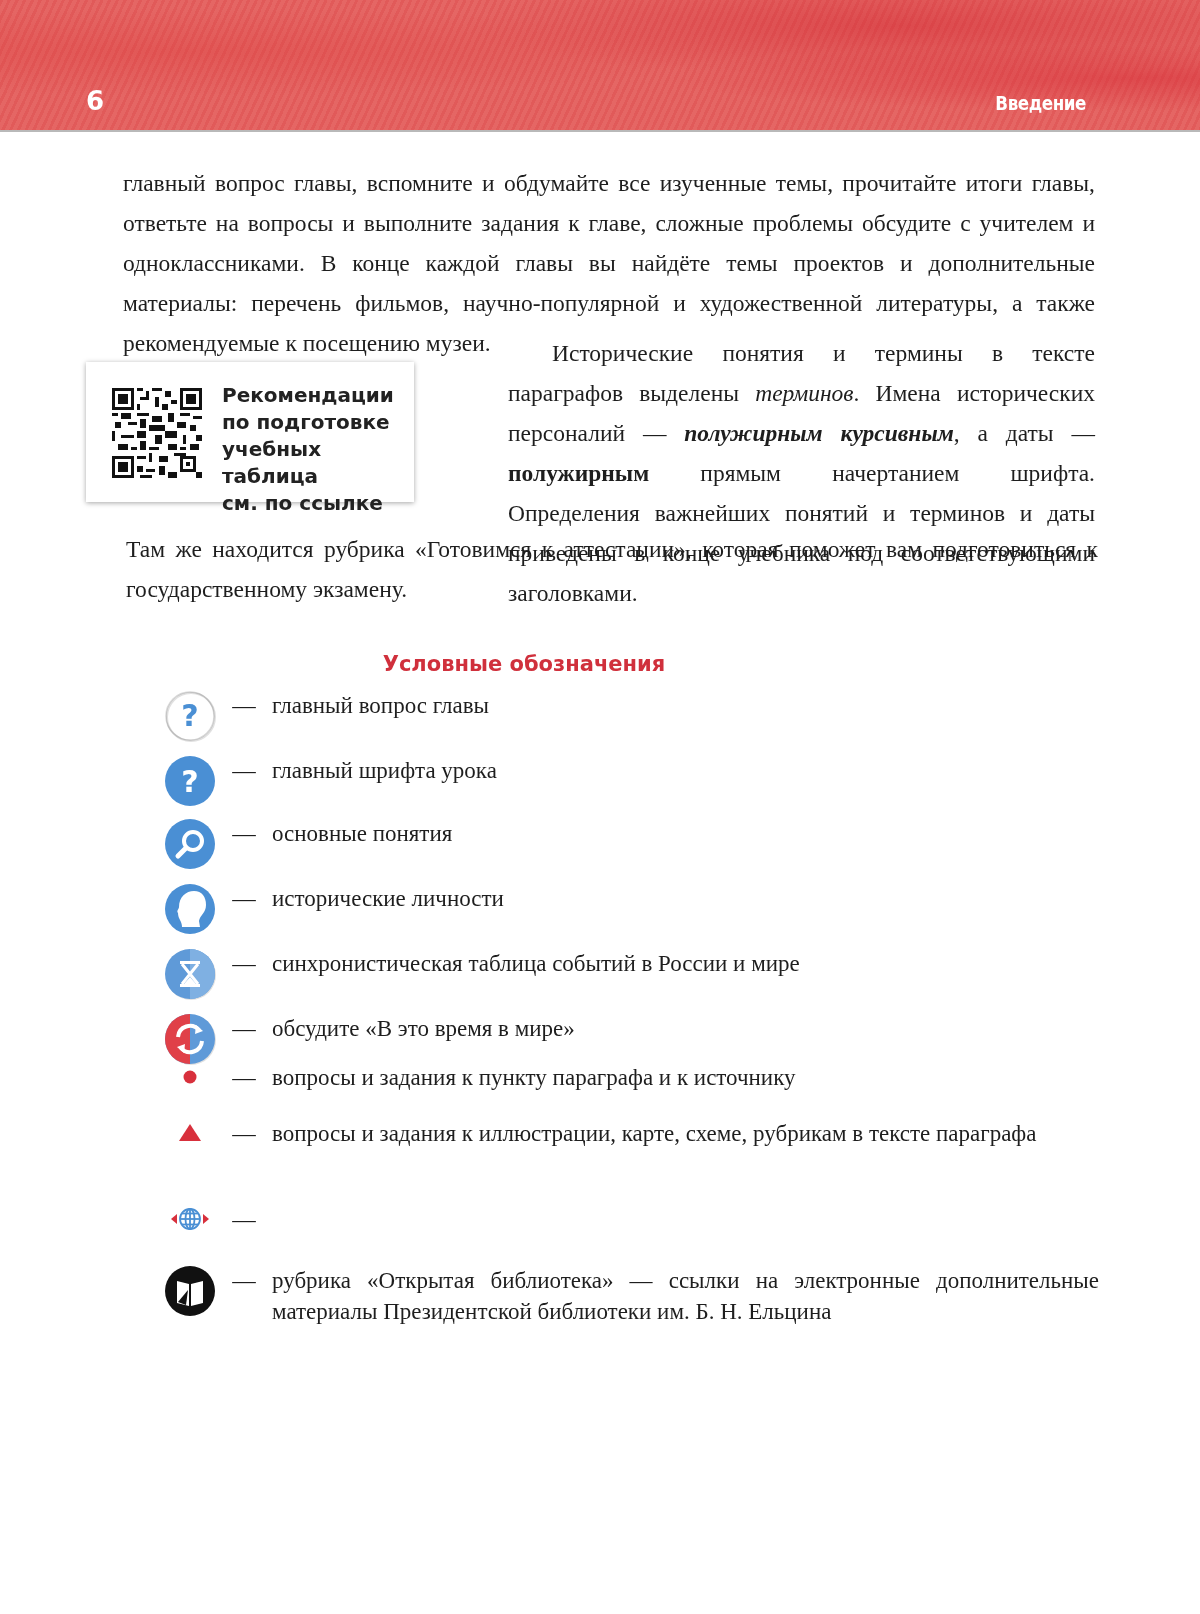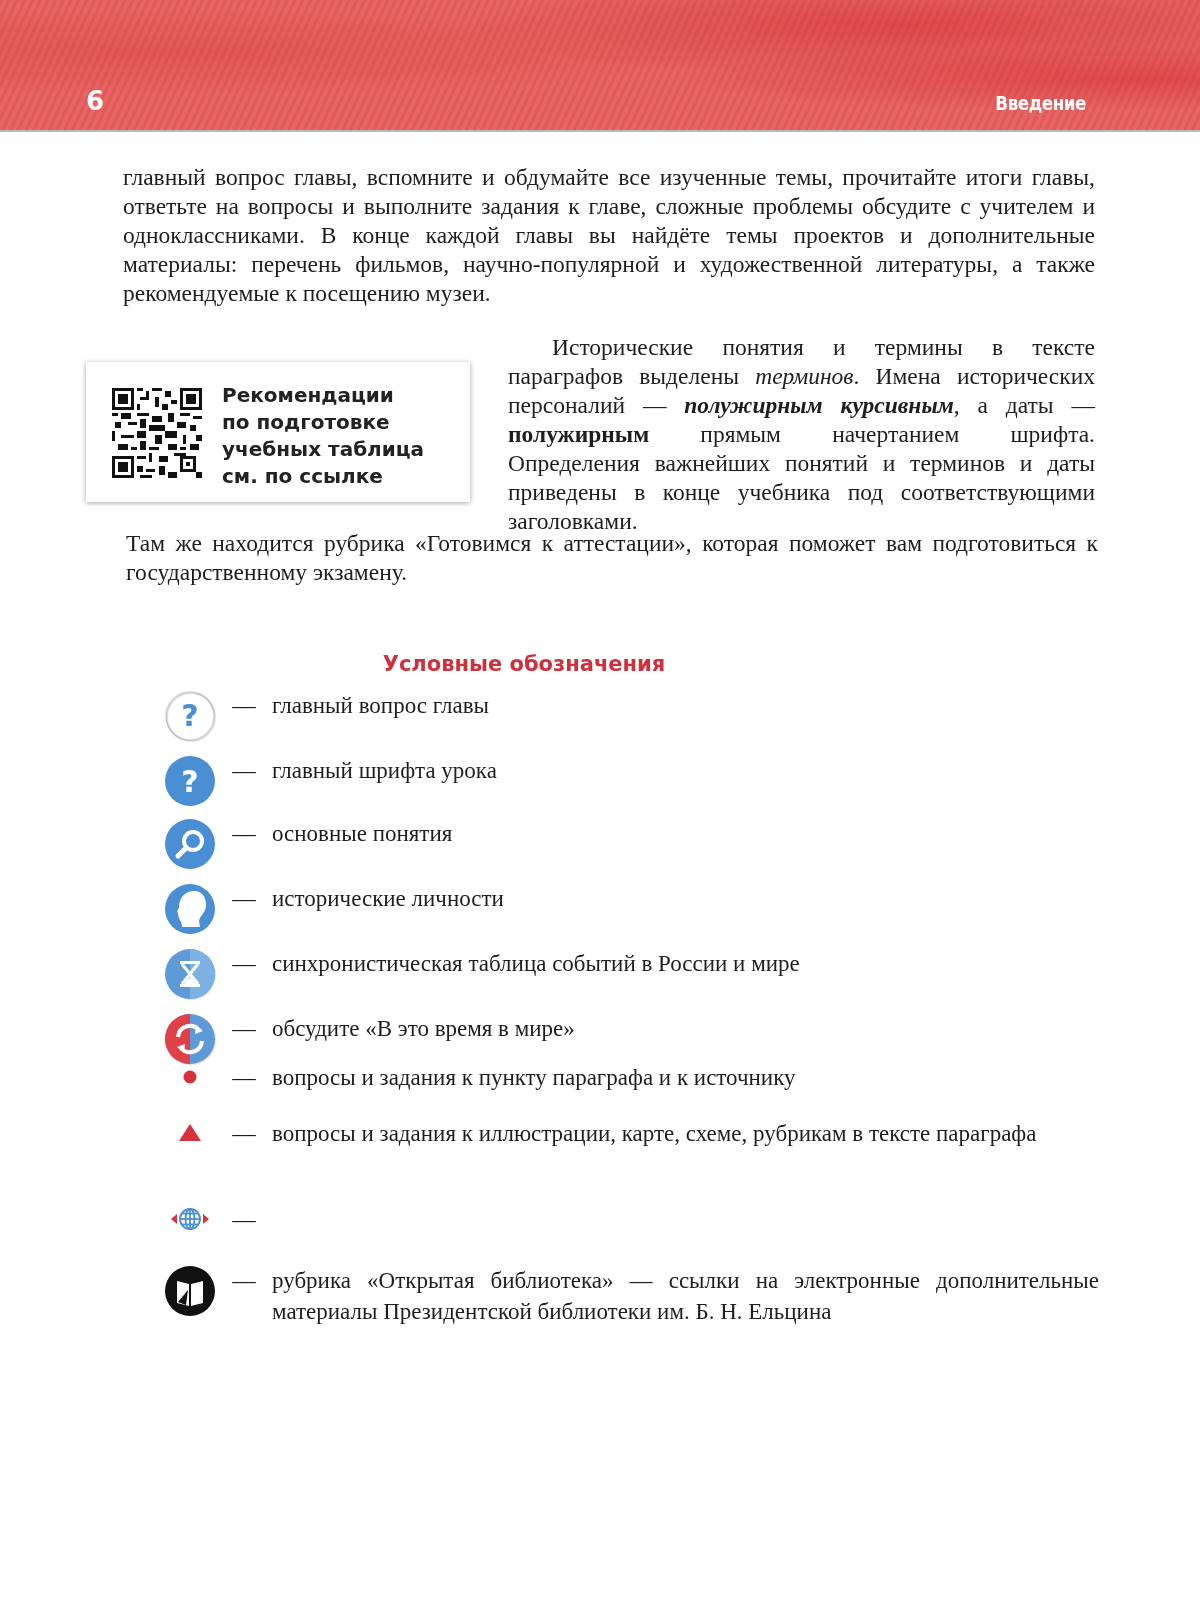--- a/index.html
+++ b/index.html
@@ -10,25 +10,25 @@
       radial-gradient(ellipse at 15% 40%, rgba(220,60,60,0.35) 0%, rgba(220,60,60,0) 40%),
       radial-gradient(ellipse at 75% 20%, rgba(210,40,50,0.45) 0%, rgba(210,40,50,0) 35%),
       radial-gradient(ellipse at 95% 60%, rgba(215,45,55,0.5) 0%, rgba(215,45,55,0) 30%),
       repeating-linear-gradient(115deg, rgba(200,30,40,0.10) 0 3px, rgba(255,255,255,0.03) 3px 7px),
       #e4615f;
     border-bottom:2px solid #b9b9b9; }
   .page-num { position:absolute; left:86px; top:86px; color:#fff; font-family:"DejaVu Sans",sans-serif;
     font-weight:bold; font-size:26px; }
   .section-title { position:absolute; right:114px; top:92px; color:#fff; font-family:"DejaVu Sans",sans-serif;
     font-weight:bold; font-size:19px; letter-spacing:-0.5px; transform:scaleX(0.88); transform-origin:right; }
-  .para { position:absolute; font-size:23.5px; line-height:29px; text-align:justify; margin:0; }
+  .para { position:absolute; font-size:23.5px; line-height:40px; text-align:justify; margin:0; }
   .p1 { left:123px; top:163px; width:972px; }
   .p2 { left:508px; top:333px; width:587px; text-indent:44px; text-align:justify; }
   .p3 { left:126px; top:529px; width:972px; }
-  .qr-box { position:absolute; left:86px; top:362px; width:384px; height:140px; background:#fff;
+  .qr-box { position:absolute; left:86px; top:362px; width:328px; height:140px; background:#fff;
     box-shadow:0 1px 5px rgba(0,0,0,0.35); }
   .qr { position:absolute; left:26px; top:26px; width:90px; height:90px; }
   .qr-text { position:absolute; left:136px; top:20px; font-family:"DejaVu Sans",sans-serif; font-weight:bold;
     font-size:20px; line-height:27px; color:#222; }
   .legend-title { position:absolute; left:0; width:1020px; top:652px; text-align:center; padding-left:28px; box-sizing:border-box;
     color:#d0303c; font-family:"DejaVu Sans",sans-serif; font-weight:bold; font-size:21px; }
   .legend-item { position:absolute; left:164px; width:935px; display:flex; align-items:flex-start; }
   .legend-icon { width:52px; height:52px; flex:0 0 52px; display:flex; align-items:center; justify-content:center; }
   .legend-dash { width:40px; flex:0 0 40px; text-align:center; font-size:23.5px; line-height:31px; margin-left:8px; }
   .legend-text { flex:1; font-size:23px; line-height:31px; text-align:justify; margin-left:8px; }

